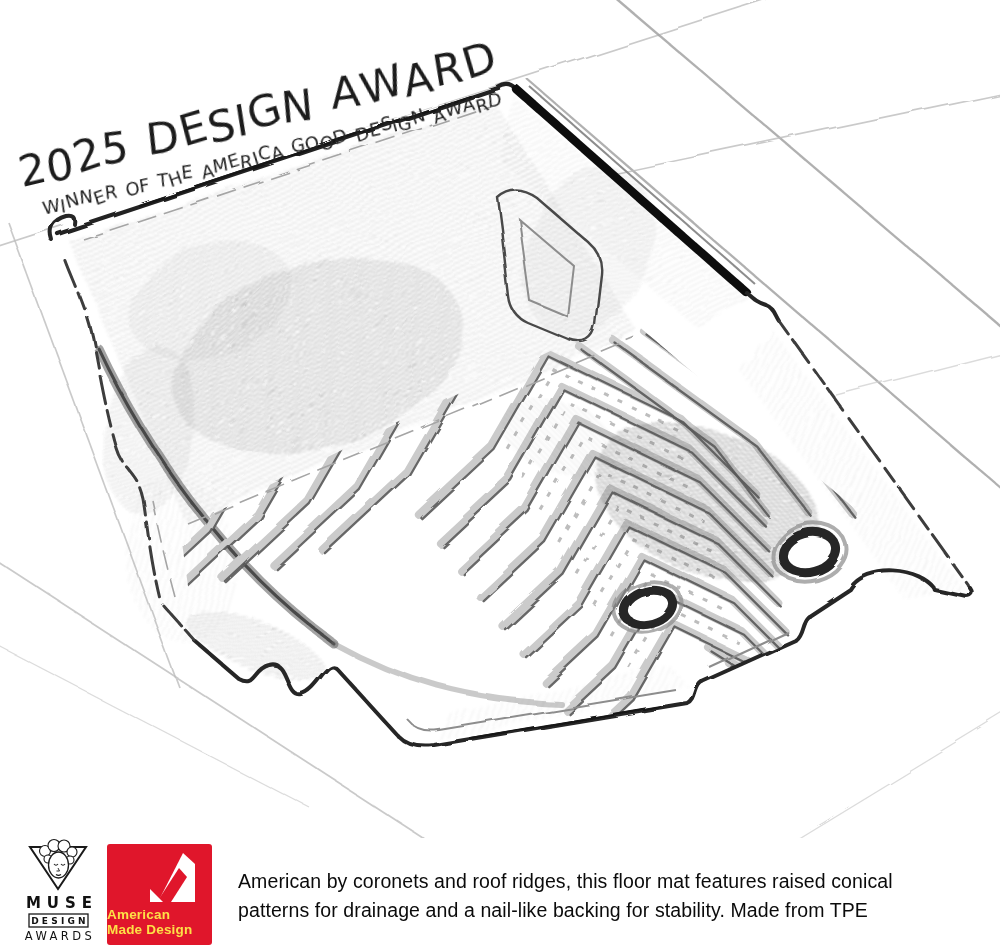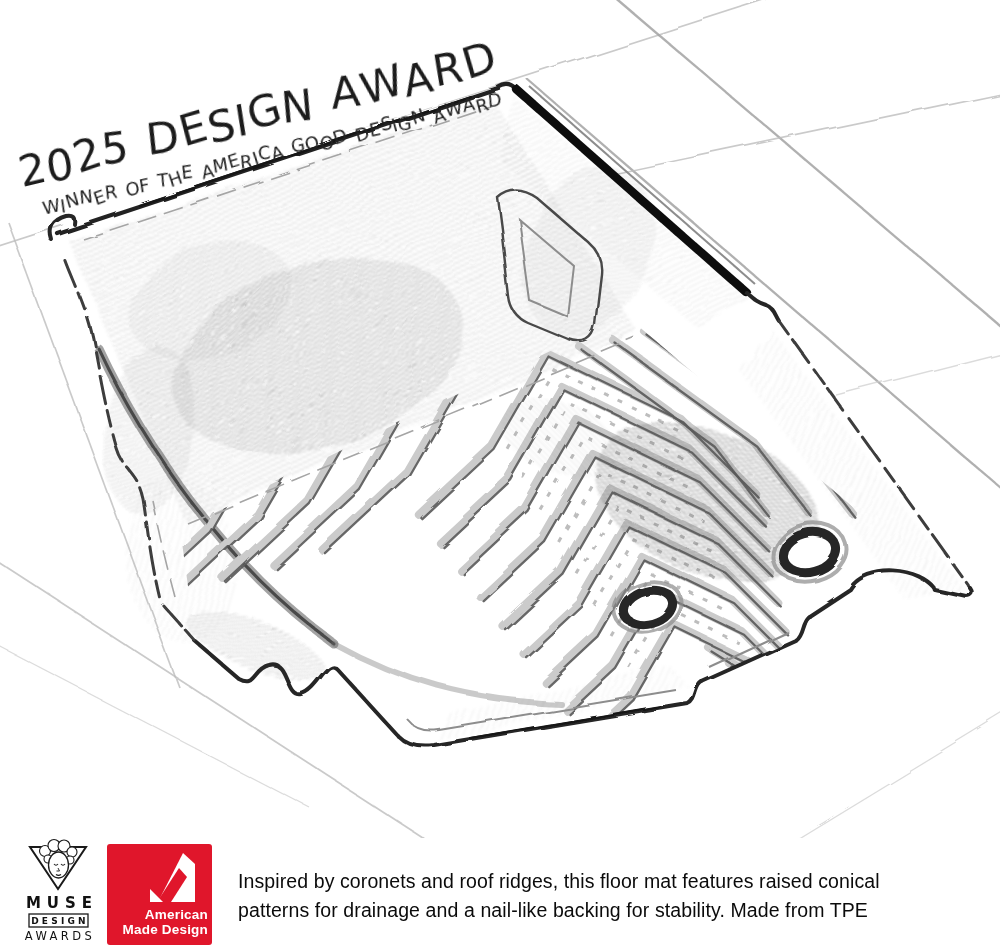--- a/index.html
+++ b/index.html
@@ -35,21 +35,21 @@
     transform:rotate(-13.5deg) skewX(-2deg);transform-origin:0 0;color:#1c1c1c;
   }
   .award-title{font:400 43px "DejaVu Sans",sans-serif;letter-spacing:1px;white-space:nowrap;}
   .award-sub{font:400 18px "DejaVu Sans",sans-serif;letter-spacing:.5px;margin-top:5px;padding-left:16px;white-space:nowrap;color:#222;}
   
   .footer{position:absolute;left:0;top:838px;width:1000px;height:114px;background:#fff;}
   .muse-logo{position:absolute;left:16px;top:0px;}
   .muse-word{font-family:"DejaVu Sans",sans-serif;fill:#111;}
   .agd-logo{position:absolute;left:107px;top:6px;width:105px;height:101px;background:#e0162b;border-radius:3px;}
   .agd-a{position:absolute;right:9px;top:6px;}
-  .agd-text{position:absolute;left:0;right:4px;bottom:8px;text-align:right;color:#ffffff;
+  .agd-text{position:absolute;left:0;right:4px;bottom:8px;text-align:left;color:#fde047;
     font:700 13.5px/15px "Liberation Sans",sans-serif;letter-spacing:.2px;}
   .desc{position:absolute;left:238px;top:29px;width:708px;
     font:400 19.5px/29px "Liberation Sans",sans-serif;color:#0b0b0b;letter-spacing:.1px;}
 </style>
 </head>
 <body>
 
 <svg id="sketch-svg" width="1000" height="952" viewBox="0 0 1000 952">
   <defs>
     <filter id="fx" x="-6%" y="-6%" width="112%" height="112%">
@@ -244,14 +244,14 @@
       <polygon points="9,52 34,3 46,14 46,52" fill="#ffffff"></polygon>
       <polygon points="8,52 30,18 38,27 22,52" fill="#e0162b"></polygon>
       <polygon points="1,39 14,52 1,52" fill="#ffffff"></polygon>
     </svg>
     <div class="agd-text">
       <div>American</div>
       <div>Made Design</div>
     </div>
   </div>
 
-  <div class="desc">Inspired by coronets and roof ridges, this floor mat features raised conical patterns for drainage and a nail-like backing for stability. Made from TPE</div>
+  <div class="desc">American by coronets and roof ridges, this floor mat features raised conical patterns for drainage and a nail-like backing for stability. Made from TPE</div>
 </div>
 
 </body></html>

